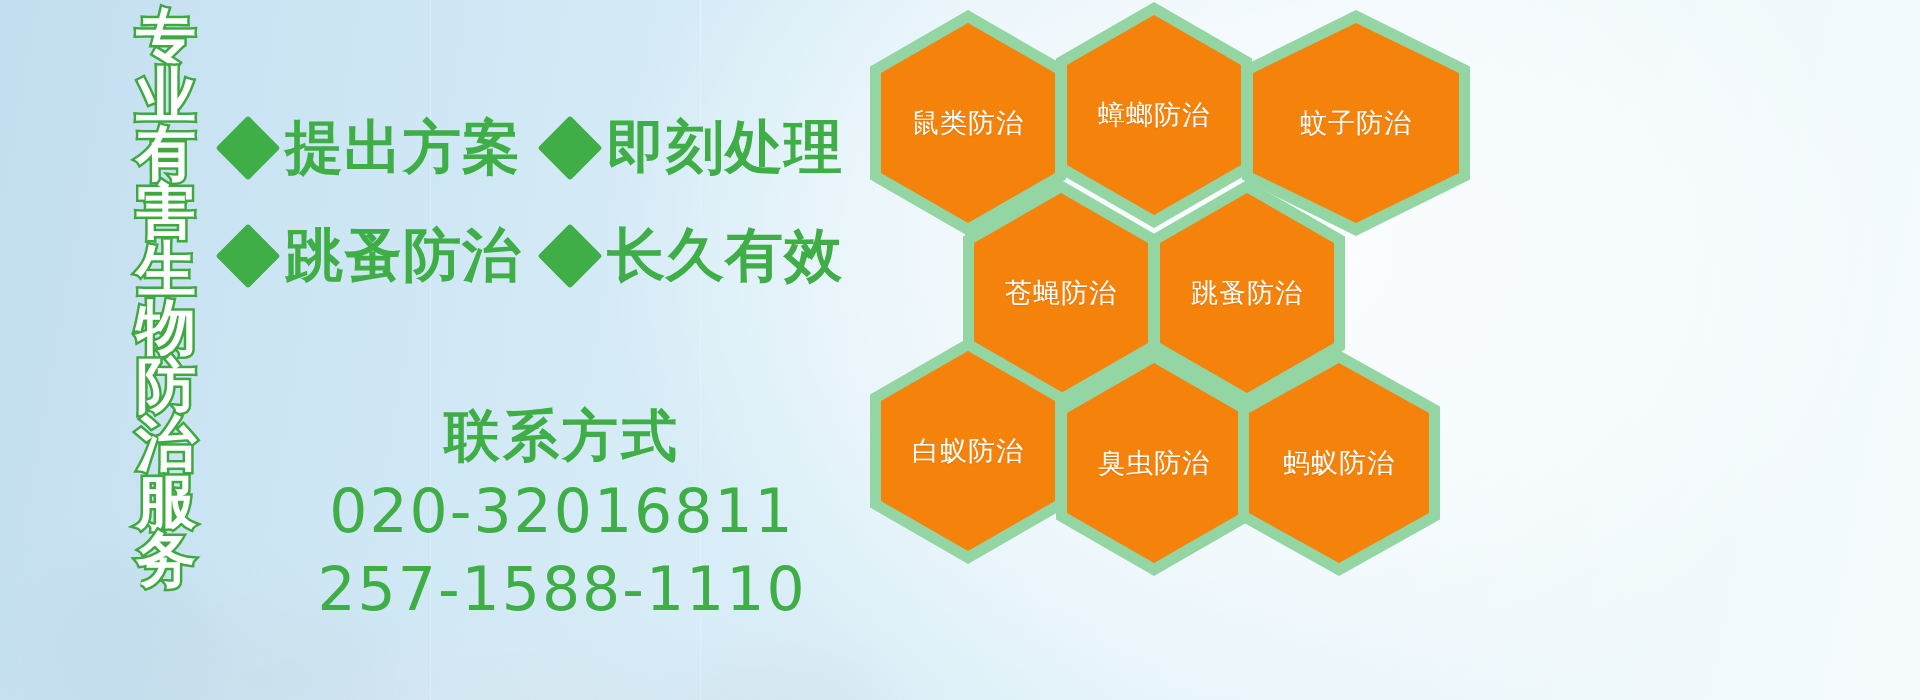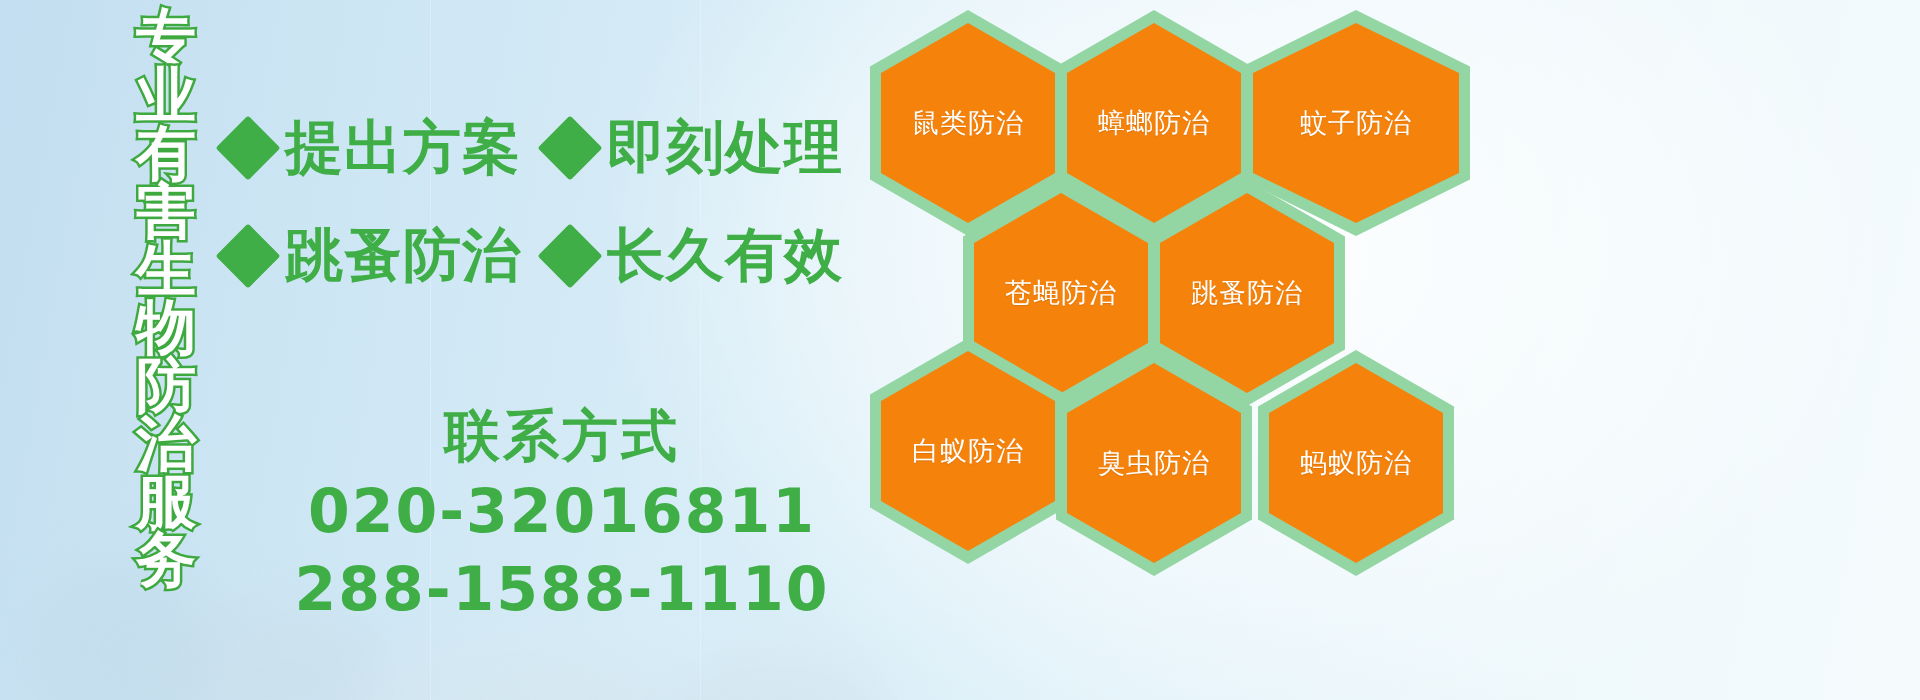--- a/index.html
+++ b/index.html
@@ -56,21 +56,21 @@
   
   #contact{position:absolute;left:292px;top:400px;width:540px;text-align:center;}
   #contact .clabel{
     font-size:56px;font-weight:bold;color:#3fae47;letter-spacing:3px;
     font-family:"DejaVu Sans","Liberation Sans",sans-serif;
     line-height:72px;
   }
   #contact .cphone{
     font-size:60px;color:#3fae47;letter-spacing:2px;line-height:78px;
     font-family:"DejaVu Sans","Liberation Sans",sans-serif;
-    font-weight:700;
+    font-weight:400;
   }
 
   
   #hexgrid{position:absolute;left:862px;top:-6px;width:620px;height:600px;}
   .hexwrap{
     position:absolute;width:196px;height:226px;
   }
   .hexwrap .hexouter{
     position:absolute;inset:0;
     background:#93d6a3;
@@ -134,33 +134,33 @@
       <div class="fitem">
         <span class="diamond"></span>
         <span class="ftext">长久有效</span>
       </div>
     </div>
   </div>
 
   <div id="contact">
     <div class="clabel">联系方式</div>
     <div class="cphone">020-32016811</div>
-    <div class="cphone">288-1588-1110</div>
+    <div class="cphone">257-1588-1110</div>
   </div>
 
   <div id="hexgrid">
 
     <div class="hexwrap" style="left:8px;top:16px;">
       <div class="hexouter"></div>
       <div class="hexinner">
         <span class="hexlabel">鼠类防治</span>
       </div>
     </div>
 
-    <div class="hexwrap" style="left:194px;top:16px;">
+    <div class="hexwrap" style="left:194px;top:8px;">
       <div class="hexouter"></div>
       <div class="hexinner">
         <span class="hexlabel">蟑螂防治</span>
       </div>
     </div>
 
     <div class="hexwrap" style="left:380px;top:16px;padding-left:32px;">
       <div class="hexouter"></div>
       <div class="hexinner">
         <span class="hexlabel">蚊子防治</span>
@@ -188,21 +188,21 @@
       </div>
     </div>
 
     <div class="hexwrap" style="left:194px;top:356px;">
       <div class="hexouter"></div>
       <div class="hexinner">
         <span class="hexlabel">臭虫防治</span>
       </div>
     </div>
 
-    <div class="hexwrap" style="left:396px;top:356px;">
+    <div class="hexwrap" style="left:376px;top:356px;padding-left:6px;">
       <div class="hexouter"></div>
       <div class="hexinner">
         <span class="hexlabel">蚂蚁防治</span>
       </div>
     </div>
 
   </div>
 </div>
 
 </body></html>

